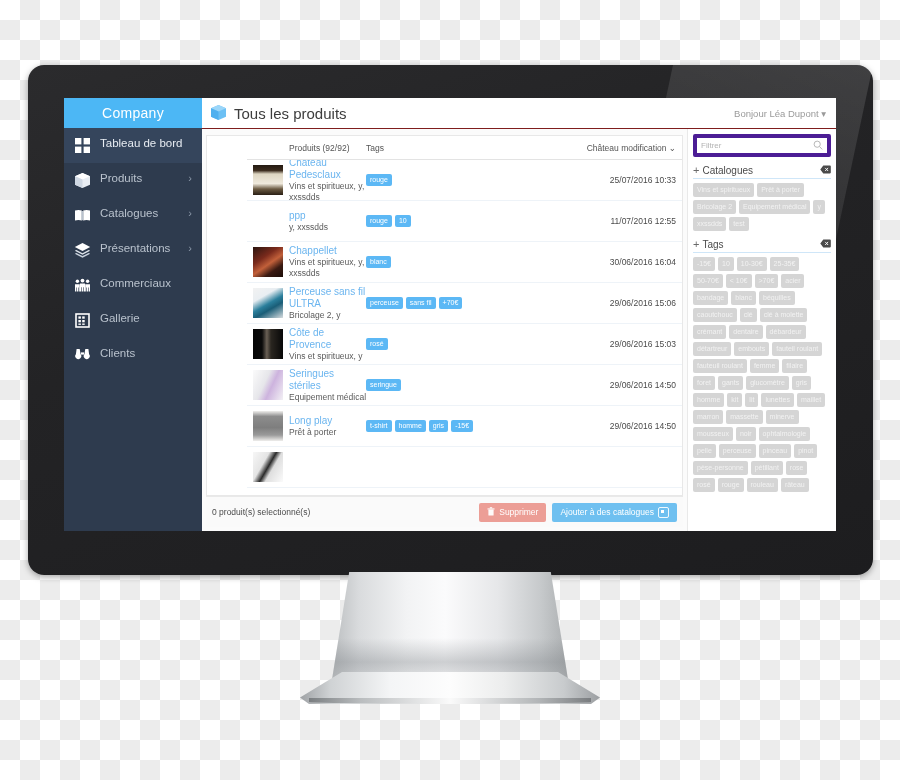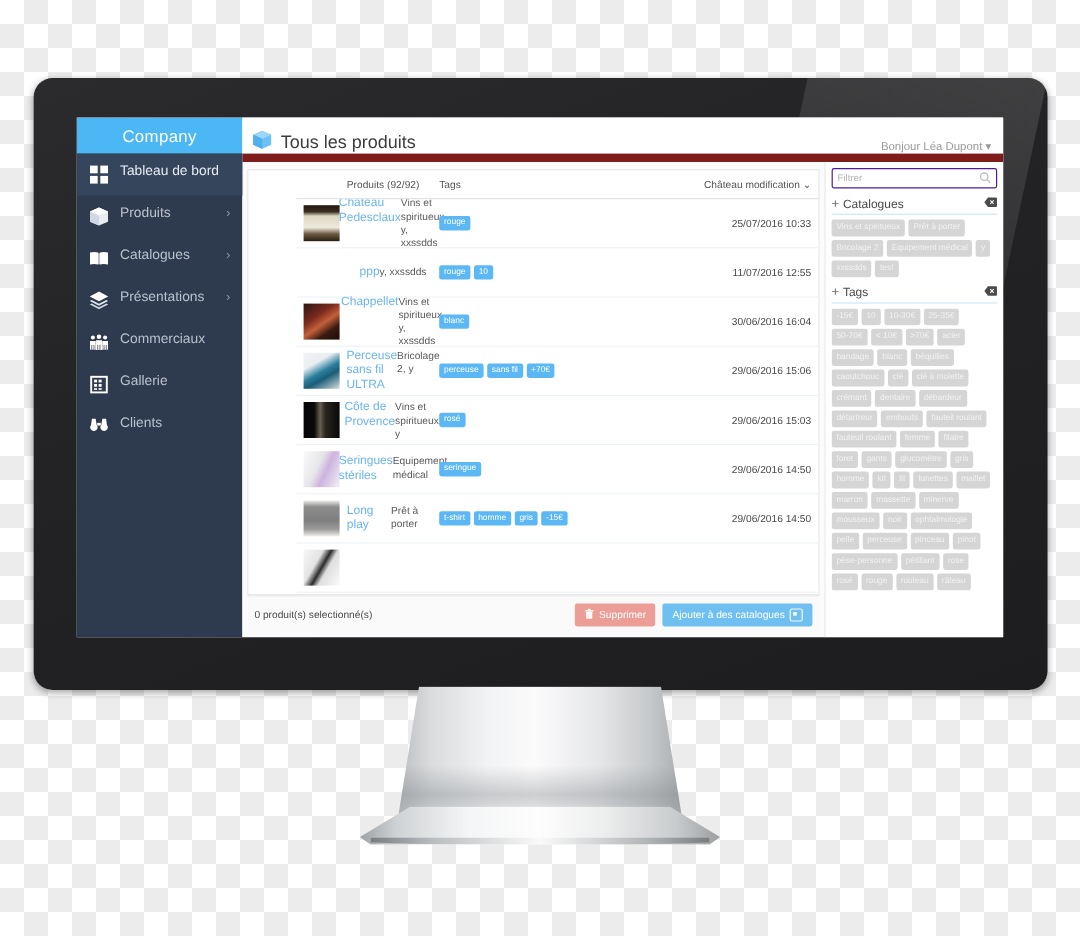--- a/index.html
+++ b/index.html
@@ -46,57 +46,57 @@
     font-size:14px;letter-spacing:.3px;}
   .nav-item{display:flex;align-items:flex-start;gap:9px;padding:9px 10px;color:#b9c2cd;position:relative;cursor:pointer;}
   .nav-item .lbl{font-size:11.5px;line-height:13px;}
   .nav-item.active{background:#35455c;color:#e7ecf2;}
   .nav-item .chev{position:absolute;right:10px;color:#8c99a9;font-size:11px;}
   .nav-ico{width:17px;height:17px;flex:0 0 17px;display:block;}
   .nav-ico svg{display:block;}
 
   
   #main{flex:1;display:flex;flex-direction:column;min-width:0;background:#fbfbfb;}
-  #topbar{height:30px;background:#fff;display:flex;align-items:flex-end;padding:0 10px 0 8px;border-bottom:7px solid #7f1d1d;}
+  #topbar{height:30px;background:#fff;display:flex;align-items:center;padding:0 10px 0 8px;border-bottom:1px solid #7f1d1d;}
   #topbar .titlewrap{display:flex;align-items:center;gap:7px;}
   #page-title{font-size:15px;color:#3c3c3c;font-weight:400;}
   #user{margin-left:auto;font-size:9.5px;color:#9a9a9a;}
 
   #content{flex:1;display:flex;min-height:0;}
   #table-area{flex:1;display:flex;flex-direction:column;min-width:0;padding:6px 4px 4px 4px;}
   #table-card{flex:1;background:#fff;border:1px solid #e8e8e8;display:flex;flex-direction:column;min-height:0;padding-left:40px;}
 
   #thead{display:flex;align-items:center;height:23px;border-bottom:1px solid #e3e3e3;color:#555;font-size:8.5px;}
   .col-prod{flex:1;padding-left:42px;}
   .col-tags{width:190px;flex:0 0 190px;}
   .col-mod{width:120px;flex:0 0 120px;text-align:right;padding-right:6px;}
 
   #rows{flex:1;overflow:hidden;}
   .row{display:flex;align-items:center;height:40px;border-bottom:1px solid #eef3f8;padding:0 0 0 6px;}
   .thumb{width:30px;height:30px;flex:0 0 30px;margin-right:6px;background-size:cover;background-position:center;}
-  .pname{display:flex;flex-direction:row;justify-content:center;flex:1;min-width:0;}
+  .pname{display:flex;flex-direction:column;justify-content:flex-end;flex:1;min-width:0;}
   .pname .t{color:#6bb5ef;font-size:10px;line-height:12px;}
   .pname .s{color:#5a5a5a;font-size:8.5px;line-height:11px;}
   .tags{width:190px;flex:0 0 190px;display:flex;flex-wrap:wrap;gap:3px;}
   .tag{background:#5cb8f5;color:#fff;font-size:7px;line-height:10px;padding:1px 4px;border-radius:2px;white-space:nowrap;}
   .mod{width:120px;flex:0 0 120px;text-align:right;padding-right:6px;font-size:8.5px;color:#4a4a4a;}
 
   #footbar{height:30px;background:#fafafa;border-top:1px solid #e9e9e9;display:flex;align-items:center;padding:0 6px;}
   #sel-count{font-size:8.5px;color:#4a4a4a;}
   .fbtn{margin-left:6px;border-radius:2px;color:#fff;font-size:8.5px;padding:4px 8px;display:flex;align-items:center;gap:4px;cursor:pointer;}
   #btn-del{background:#ec9e96;}
   #btn-add{background:#6fc0f0;}
   .fbtn .gi{font-size:8px;opacity:.95;}
   .boxglyph{display:inline-block;width:9px;height:9px;border:1px solid rgba(255,255,255,.9);border-radius:2px;position:relative;}
   .boxglyph:after{content:"";position:absolute;left:2px;top:2px;width:3px;height:3px;background:#fff;}
 
   
   #filters{width:138px;flex:0 0 138px;background:#fff;border-left:1px solid #e9e9e9;padding:5px 5px 0 5px;
     display:flex;flex-direction:column;overflow:hidden;}
-  #filter-input{height:15px;border:1px solid #4c1d95;border-radius:2px;display:flex;align-items:center;
+  #filter-input{height:15px;border:4px solid #4c1d95;border-radius:2px;display:flex;align-items:center;
     padding:0 4px;color:#b3b3b3;font-size:8px;background:#fff;}
   #filter-input .magni{margin-left:auto;}
   .sec-head{display:flex;align-items:center;margin-top:7px;padding-bottom:2px;border-bottom:1px solid #cfe6f8;}
   .sec-head .plus{color:#6a6a6a;font-size:11px;margin-right:3px;line-height:11px;}
   .sec-head .ttl{color:#4a4a4a;font-size:10px;}
   .sec-head .clr{margin-left:auto;}
   .chipwrap{display:flex;flex-wrap:wrap;gap:3px;margin-top:4px;}
   .chip{background:#d5d5d5;color:#f2f2f2;font-size:7px;line-height:10px;padding:2px 4px;border-radius:2px;white-space:nowrap;cursor:pointer;}
   #tagwrap{overflow:hidden;}
 

